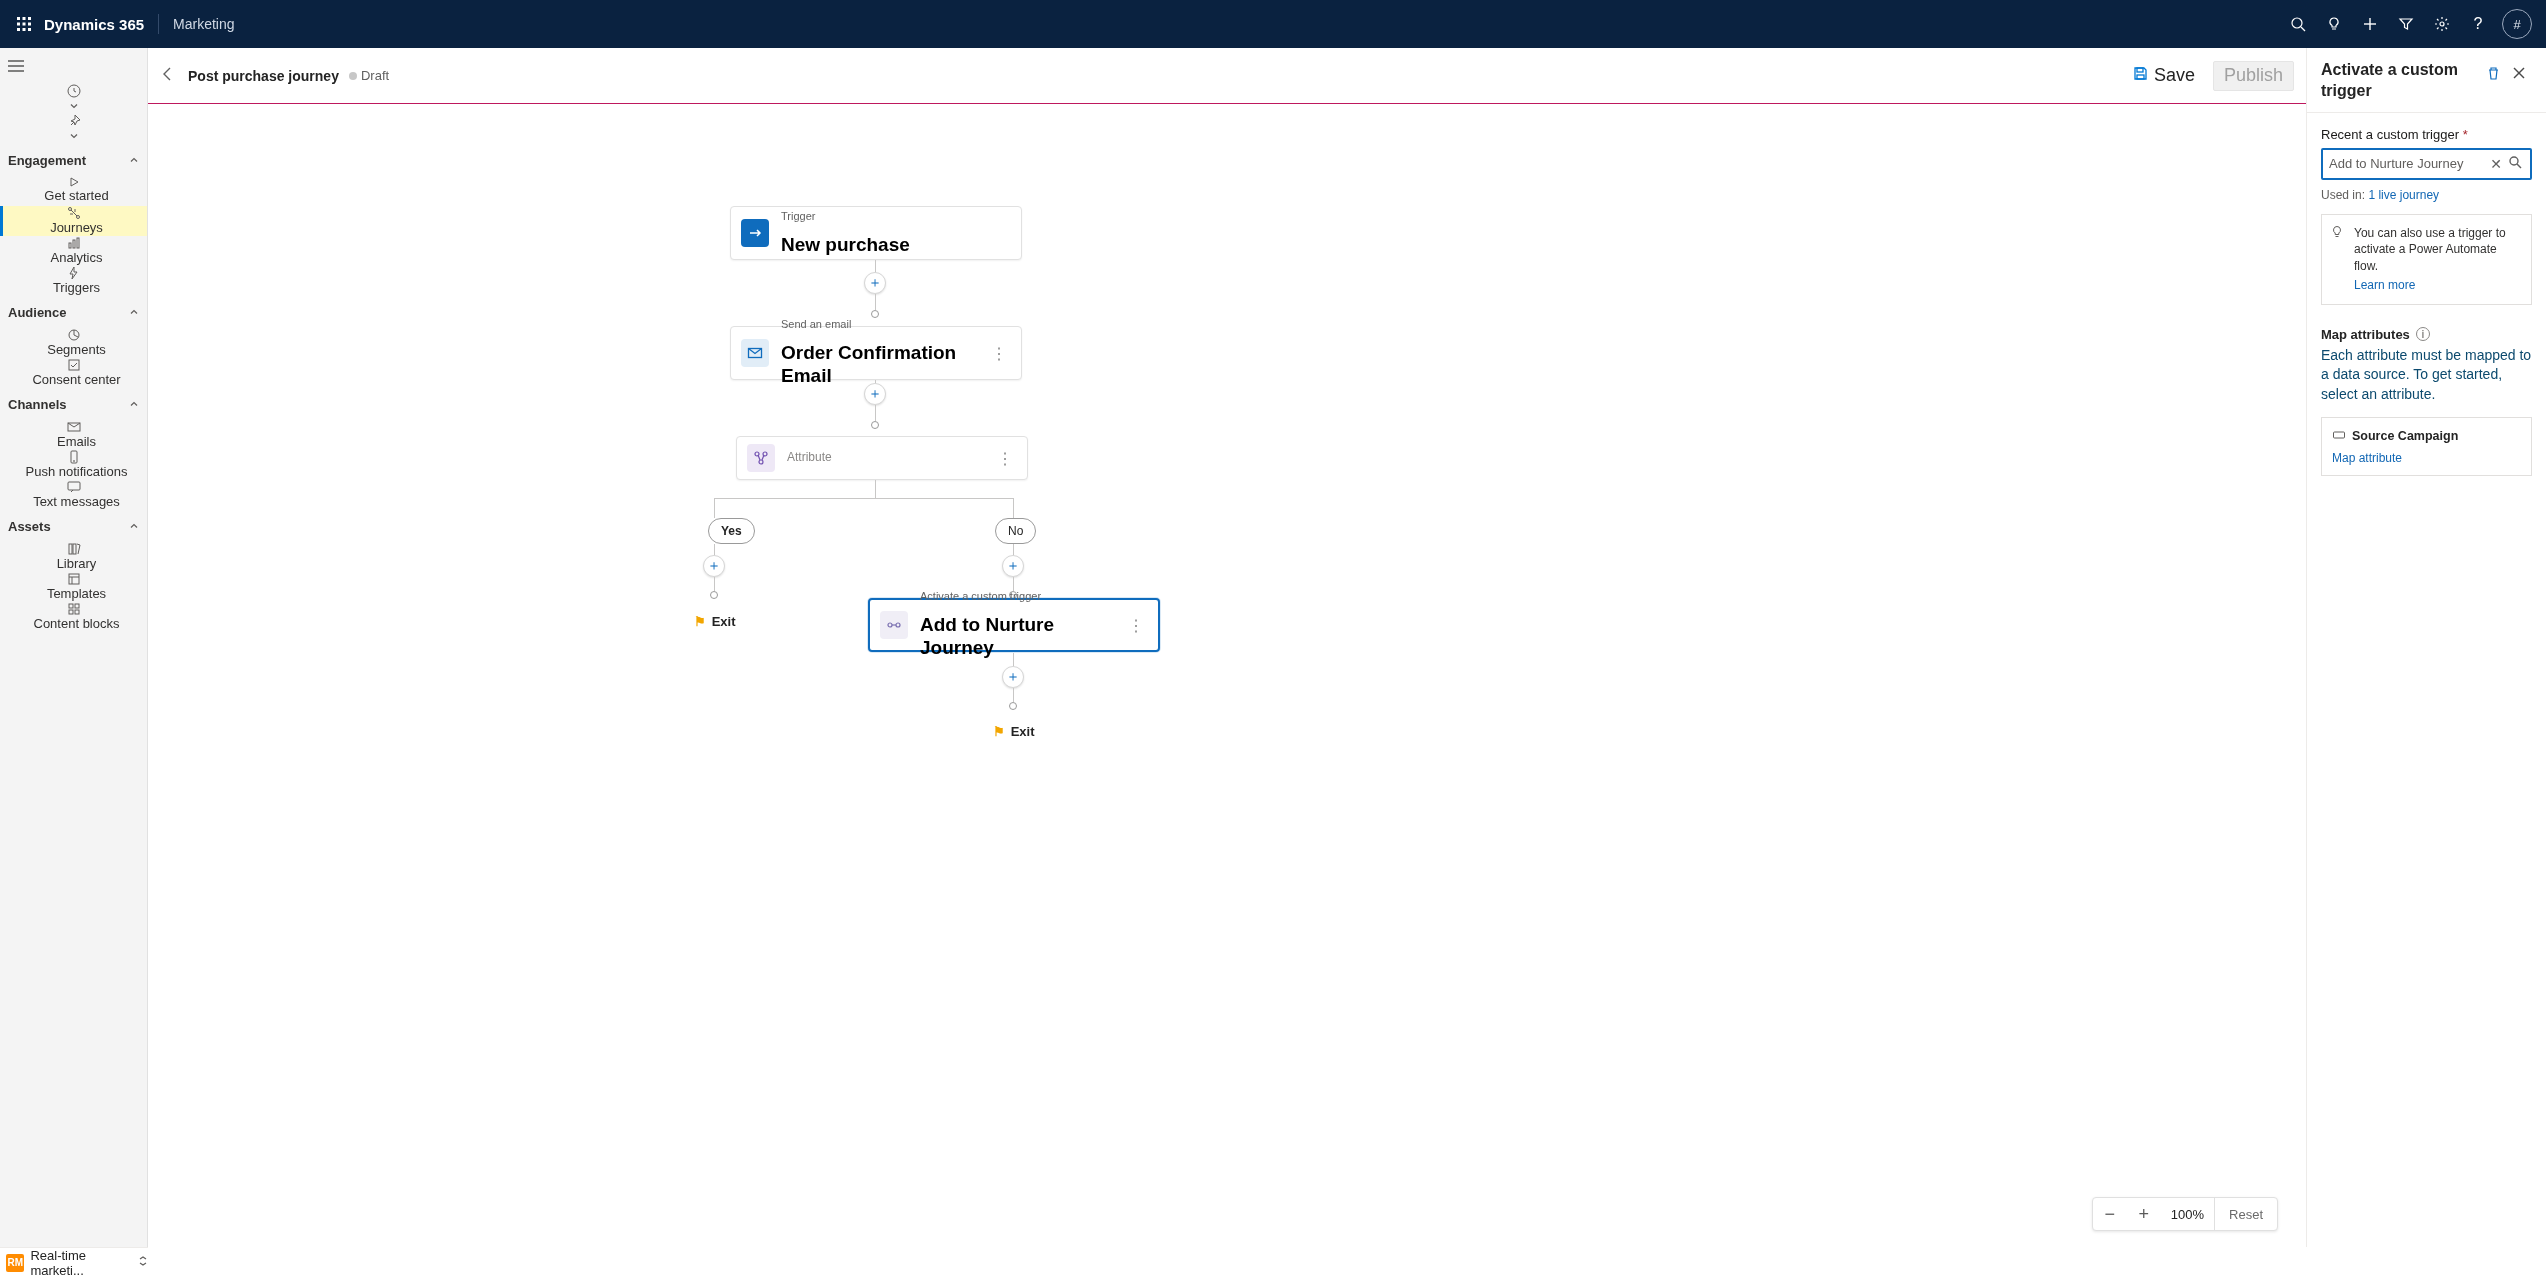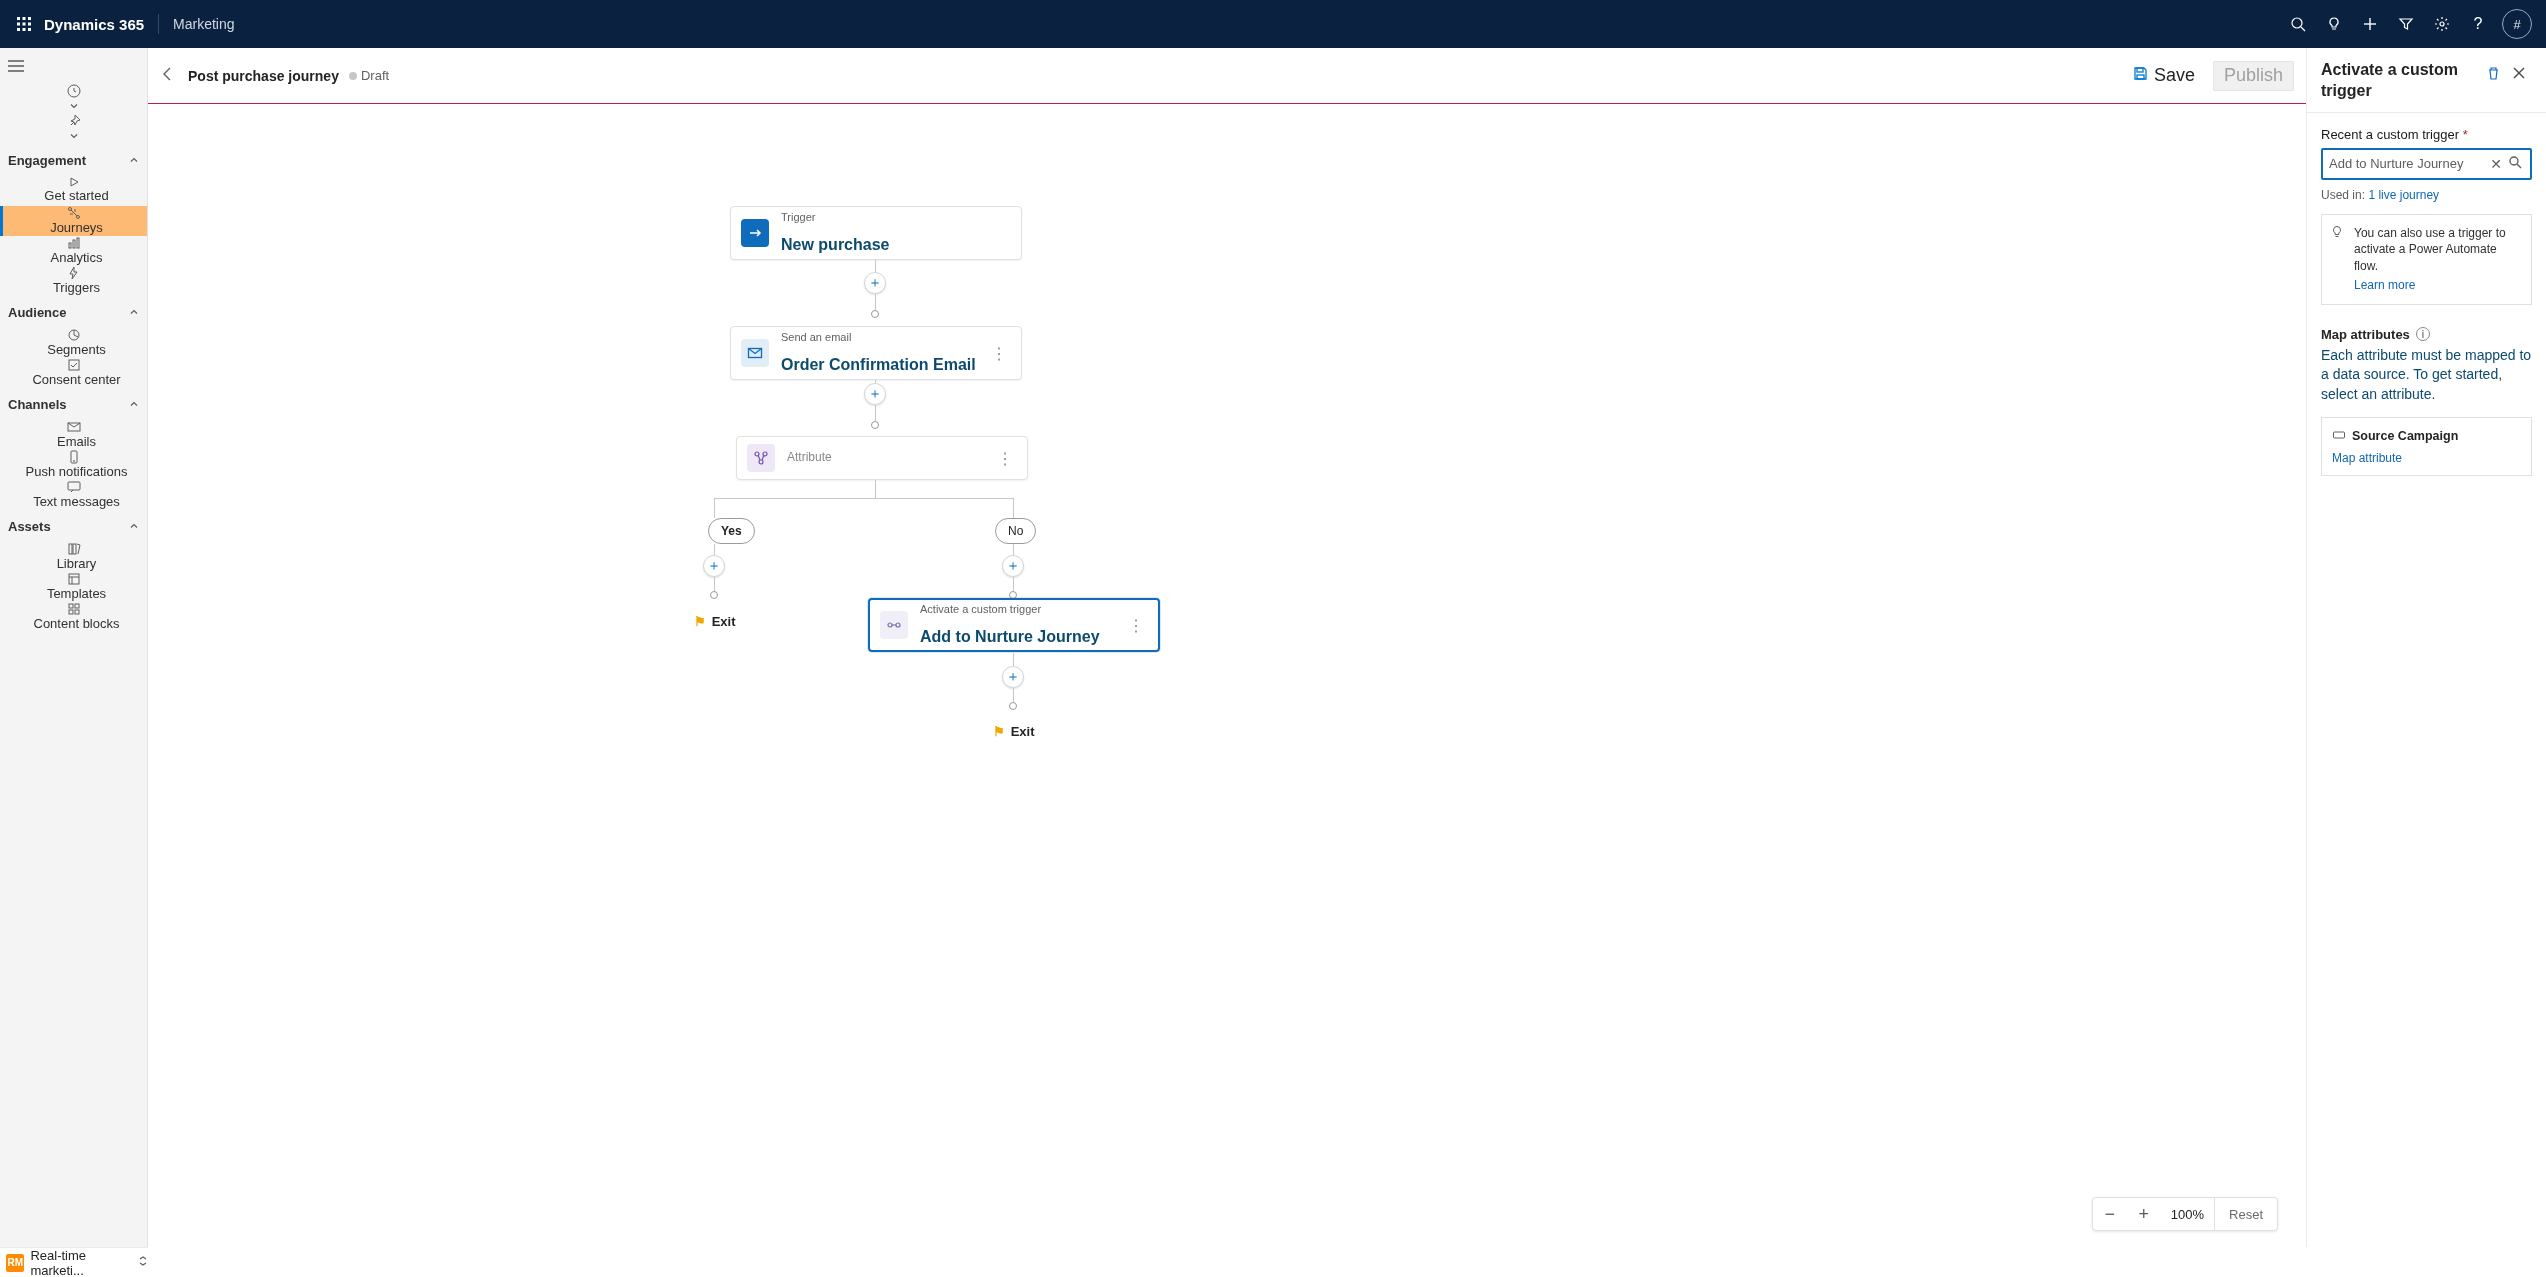--- a/index.html
+++ b/index.html
@@ -18,42 +18,42 @@
 
 
 .body-area { display:flex; height:calc(100% - 48px - 30px);}
 .sidebar { width:148px; background:#f4f4f4; border-right:1px solid #e1e1e1; display:flex; flex-direction:column; font-size:13px; overflow:hidden;}
 .side-hamburger { height:36px; display:flex; align-items:center; justify-content:flex-start; padding-left:8px; cursor:pointer;}
 .side-item { display:flex; align-items:center; height:30px; padding:0 8px; cursor:pointer; color:#323130;flex-direction:column;}
 .side-item .icon { width:20px; display:flex; justify-content:center; color:#605e5c;}
 .side-item .label { margin-left:6px; flex:1; white-space:nowrap; overflow:hidden; text-overflow:ellipsis;}
 .side-item .chev { color:#605e5c;}
 .side-section { display:flex; align-items:center; justify-content:space-between; height:32px; padding:0 8px; font-weight:600; color:#323130;}
-.side-item.active { background:#fdba74; border-left:3px solid #0078d4; padding-left:5px;}
+.side-item.active { background:#fef9c3; border-left:3px solid #0078d4; padding-left:5px;}
 
 
 .main { flex:1; display:flex; flex-direction:column; min-width:0; position:relative;}
 .page-header { height:56px; border-bottom:1px solid #be185d; display:flex; align-items:center; padding:0 12px;}
 .page-header .back { color:#616161; margin-right:12px; cursor:pointer;}
 .page-header .name { font-weight:600; font-size:14px; margin-right:10px;}
 .page-header .status-dot { width:8px; height:8px; border-radius:50%; background:#c7c7c7; margin-right:4px;}
 .page-header .status-label { font-size:13px; color:#616161;}
 .page-header .spacer { flex:1;}
 .cmd-btn { display:flex; align-items:center; height:30px; padding:0 10px; font-size:18px; cursor:pointer; border-radius:2px;}
 .cmd-btn .cicon { margin-right:6px; color:#0078d4;}
 .cmd-btn.save { color:#242424;}
 .cmd-btn.publish { background:#f0f0f0; color:#a0a0a0; margin-left:8px; border:1px solid #e5e5e5;}
 
 
 .canvas-wrapper { flex:1; position:relative; background:#fff; overflow:hidden;}
 .canvas { position:absolute; inset:0;}
 .card { position:absolute; background:#fff; border:1px solid #e1e1e1; border-radius:4px; box-shadow:0 1px 2px rgba(0,0,0,0.06); display:flex; align-items:center; width:292px; height:54px; padding:8px 10px;}
 .card .tile { width:28px; height:28px; border-radius:4px; display:flex; align-items:center; justify-content:center; margin-right:12px; flex-shrink:0;}
 .card .texts .t1 { font-size:11px; color:#616161; line-height:1.1;}
-.card .texts .t2 { font-size:16px; color:#0c4a6e; font-weight:600; line-height:1.2;margin-top:12px;}
+.card .texts .t2 { font-size:19px; color:#000000; font-weight:600; line-height:1.2;margin-top:12px;}
 .card .more { margin-left:auto; color:#8b8b8b; cursor:pointer; padding:0 4px;}
 .card.selected { border:2px solid #0f6cbd; box-shadow:0 0 0 1px rgba(15,108,189,0.15);}
 .dot { position:absolute; width:8px; height:8px; border:1px solid #9a9a9a; border-radius:50%; background:#fff;}
 .plus-circle { position:absolute; width:22px; height:22px; border:1px solid #d6d6d6; border-radius:50%; background:#fff; display:flex; align-items:center; justify-content:center; color:#0f6cbd; cursor:pointer; box-shadow:0 1px 2px rgba(0,0,0,0.12); font-size:14px;}
 .vline { position:absolute; width:1px; background:#c8c7c6;}
 .hline { position:absolute; height:1px; background:#c8c7c6;}
 .pill { position:absolute; height:26px; padding:0 12px; border:1px solid #9a9a9a; border-radius:13px; background:#fff; display:flex; align-items:center; font-size:12px;}
 .exit-flag { position:absolute; display:flex; align-items:center; font-size:13px; font-weight:600;}
 .exit-flag .flag { color:#f2a600; margin-right:6px;}
 

